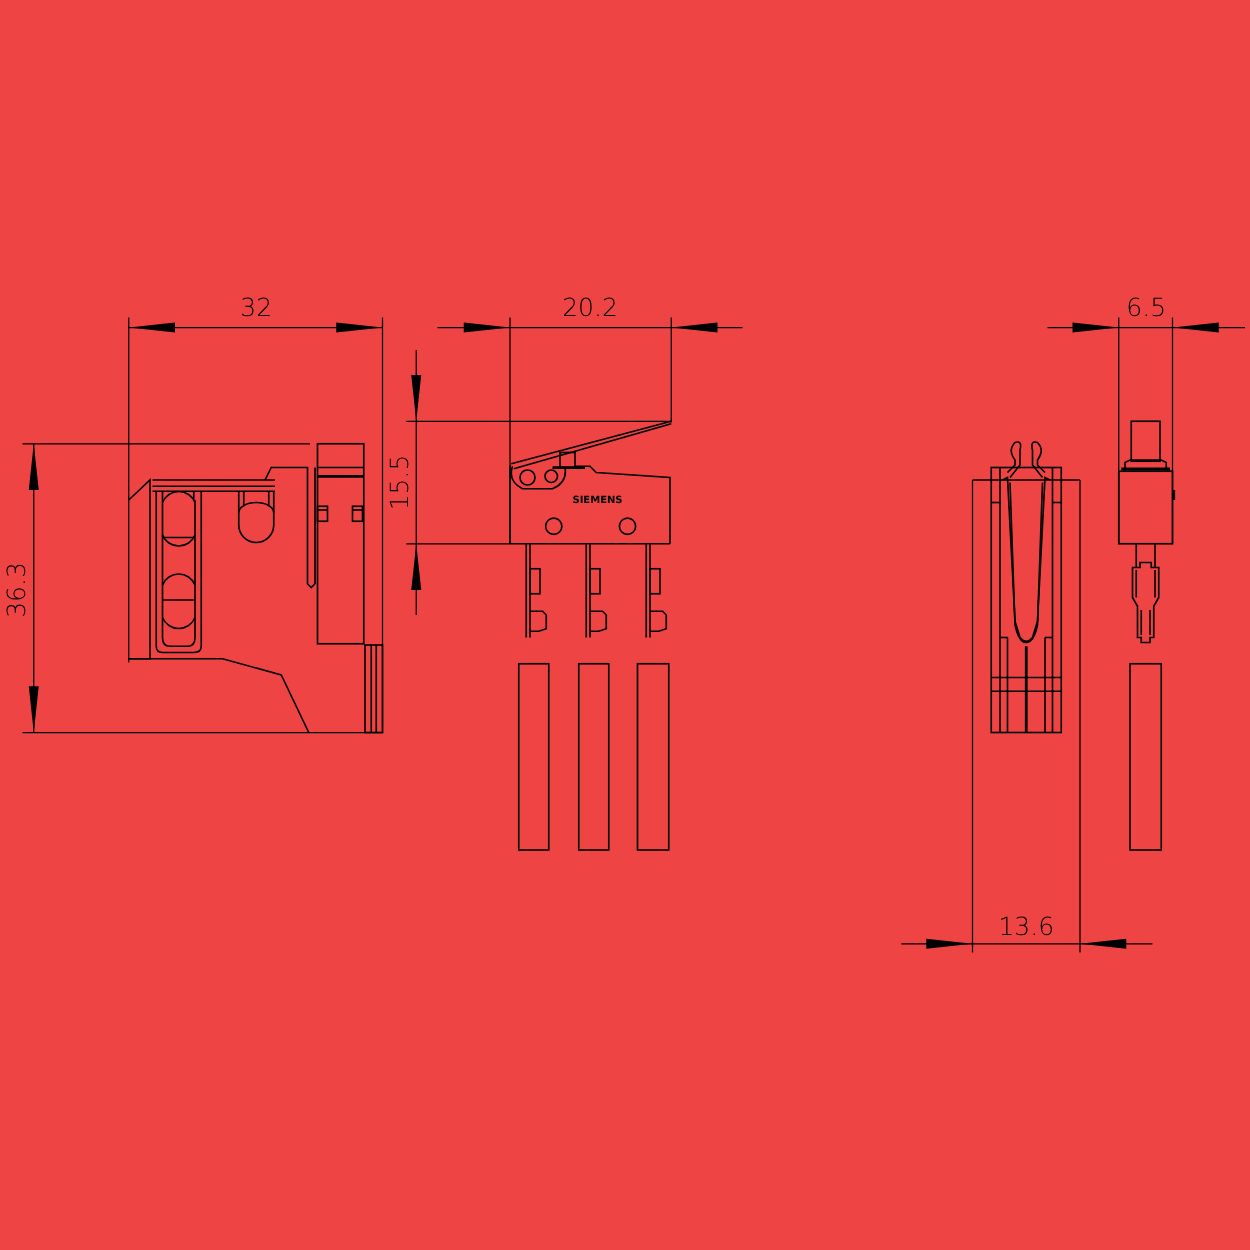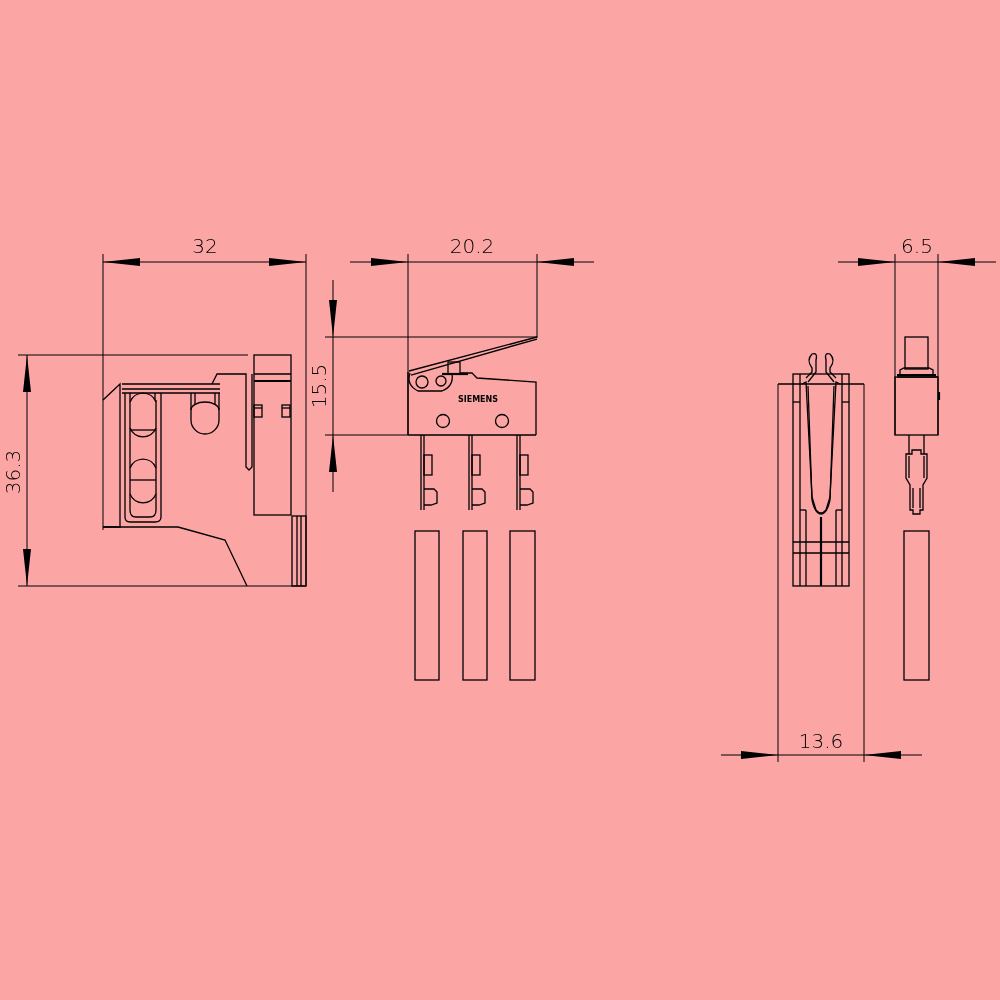--- a/index.html
+++ b/index.html
@@ -1,16 +1,16 @@
 <!DOCTYPE html>
 <html><head>
 <meta charset="utf-8">
 <style>
   html, body { margin: 0; padding: 0; background: #ffffff; }
-  #canvas { position: relative; width: 1000px; height: 1000px; background: #fca5a5; overflow: hidden; }
+  #canvas { position: relative; width: 1000px; height: 1000px; background: #ef4444; overflow: hidden; }
   svg { position: absolute; left: 0; top: 0; }
   .ln { stroke: #000; stroke-width: 1.3; fill: none; }
   .thin { stroke: #000; stroke-width: 1; fill: none; }
   .thick { stroke: #000; stroke-width: 2.2; fill: none; }
   .arrow { fill: #000; stroke: none; }
   .dimtext { font-family: "DejaVu Sans", sans-serif; font-size: 20px; font-weight: 300; fill: #000; }
   .brand { font-family: "DejaVu Sans", sans-serif; font-size: 8px; font-weight: bold; fill: #000; }
 </style>
 </head>
 <body>

